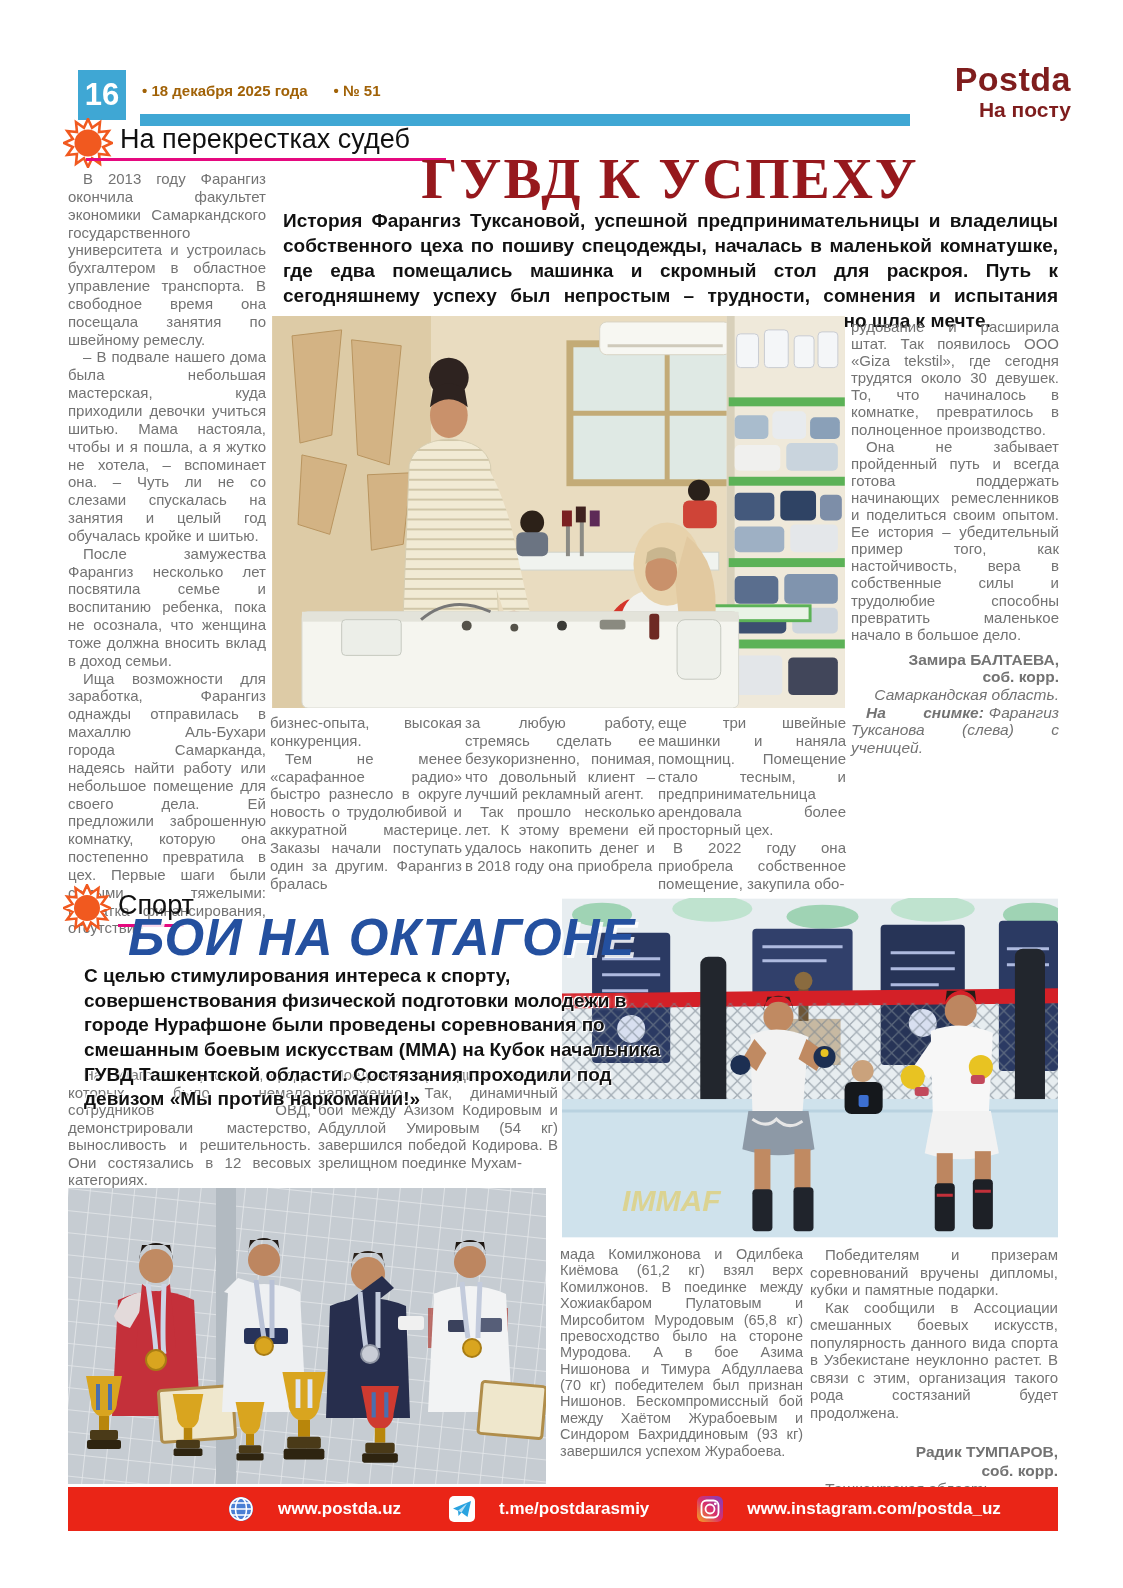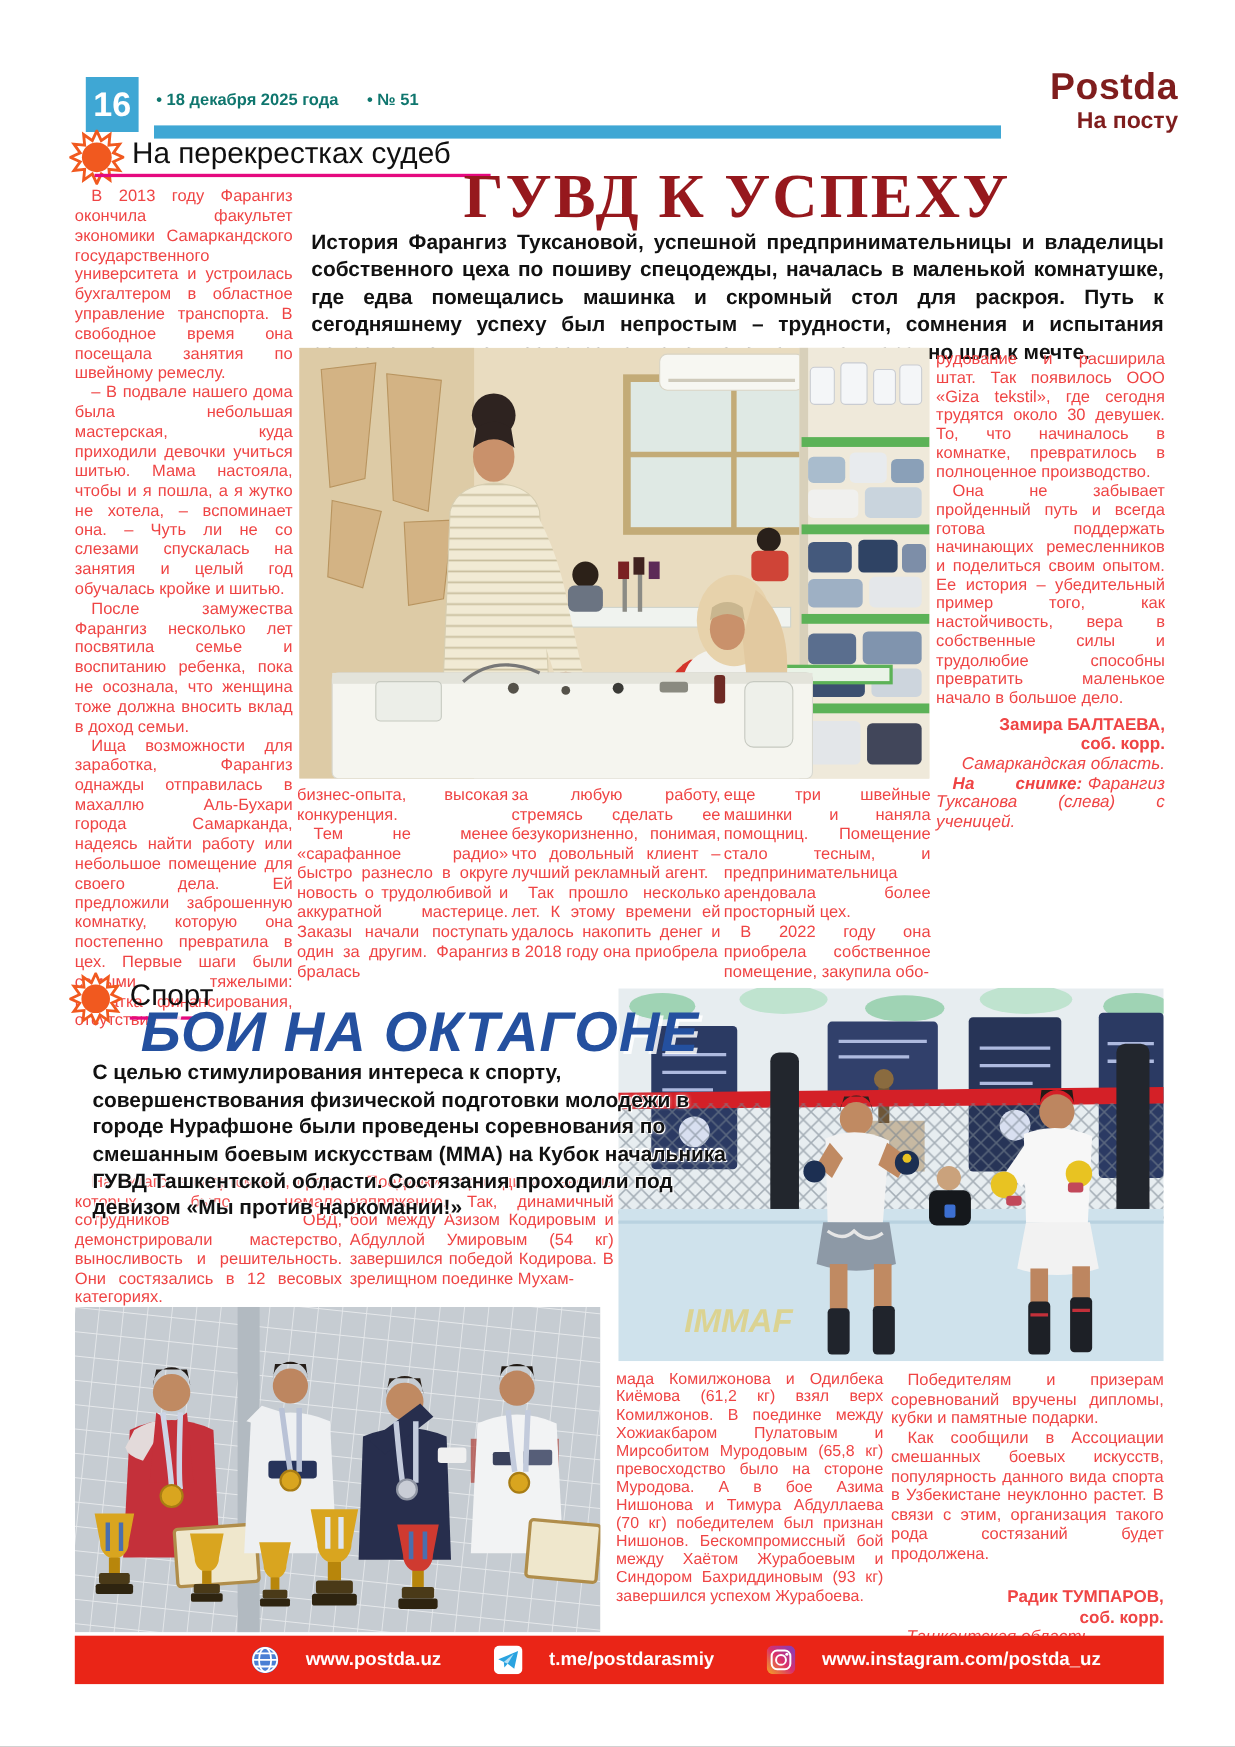--- a/index.html
+++ b/index.html
@@ -1,36 +1,36 @@
 <!DOCTYPE html>
 <html lang="ru"><head>
 <meta charset="utf-8">
 <style>
   html,body{margin:0;padding:0;background:#888;}
   .page{position:relative;width:1123px;height:1588px;background:#ffffff;
         font-family:"Liberation Sans",sans-serif;color:#1a1a1a;margin:0 auto;overflow:hidden;padding-left:24px;}
   
   .pagenum{position:absolute;left:78px;top:70px;width:48px;height:50px;background:#3fa7d4;
            color:#fff;font-weight:bold;font-size:31px;display:flex;align-items:center;justify-content:center;}
-  .dateline{position:absolute;left:142px;top:82px;font-size:15px;font-weight:bold;color:#0f766e;}
+  .dateline{position:absolute;left:142px;top:82px;font-size:15px;font-weight:bold;color:#a16207;}
   .dateline span{margin-right:26px;}
   .bluebar{position:absolute;left:140px;top:114px;width:770px;height:12px;background:#3fa7d4;}
   .logo{position:absolute;right:76px;top:62px;text-align:right;color:#7f1d1d;line-height:1;}
   .logo .l1{font-size:34px;font-weight:bold;letter-spacing:.5px;}
   .logo .l2{font-size:21px;font-weight:bold;margin-top:3px;}
   
   .rubric-label{position:absolute;font-size:27px;color:#101010;}
   .pinkline{position:absolute;height:3px;background:#e5097f;}
   .star{position:absolute;}
   
   .headline1{position:absolute;left:280px;top:146px;width:780px;text-align:center;
              font-family:"Liberation Serif",serif;font-weight:bold;font-size:57px;color:#96181d;letter-spacing:2px;}
   .lead1{position:absolute;left:283px;top:208px;width:775px;font-size:19px;font-weight:bold;
          line-height:1.32;text-align:justify;color:#111;}
-  .col{position:absolute;text-align:justify;font-size:15px;line-height:1.19;color:#ef4444;}
+  .col{position:absolute;text-align:justify;font-size:15px;line-height:1.19;color:#737373;}
   .col p{margin:0;text-indent:15px;}
   .col5{line-height:1.14;}
   .byline{font-weight:bold;text-align:right;text-indent:0 !important;font-size:15.5px;margin-top:8px !important;}
   .region{font-style:italic;text-align:right;text-indent:0 !important;font-size:15.5px;}
   .caption{font-style:italic;font-size:15.5px;}
   .caption .cl{font-weight:bold;margin-right:5px;}
   
   .headline2{position:absolute;left:128px;top:908px;font-size:51px;font-weight:bold;font-style:italic;
              color:#24509f;letter-spacing:1px;z-index:6;text-shadow:3px 3px 0 rgba(255,255,255,.85);}
   .lead2{position:absolute;left:84px;top:964px;width:600px;font-size:19px;font-weight:bold;line-height:1.3;

